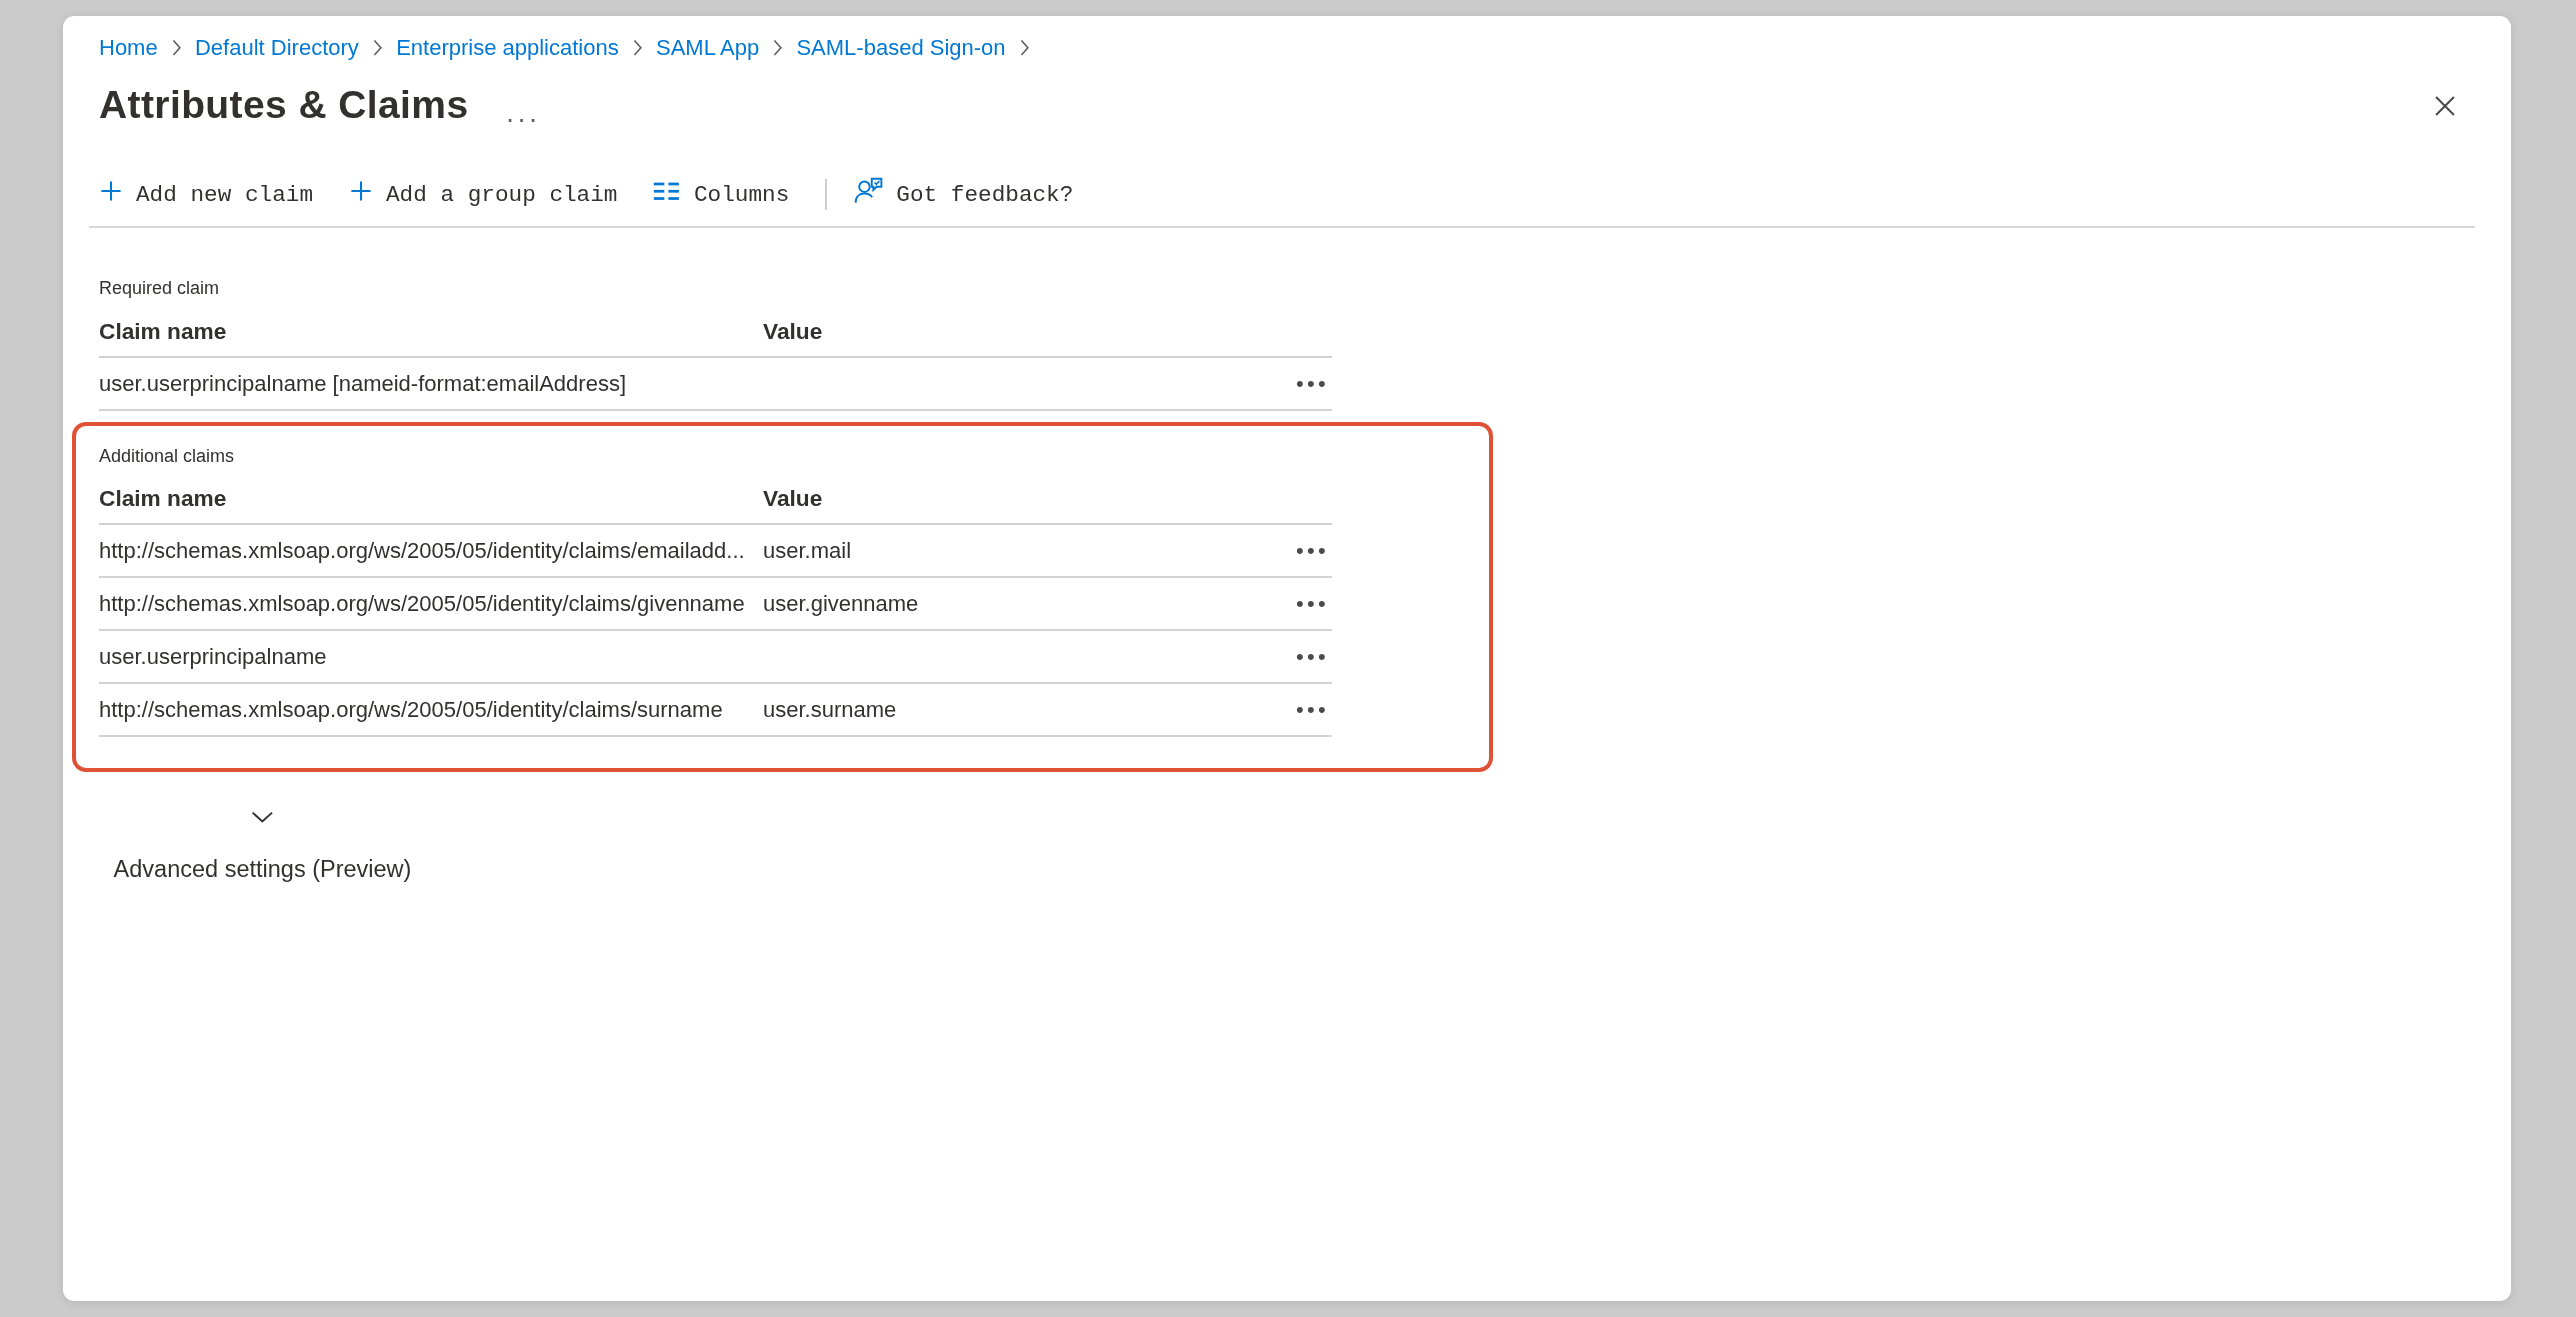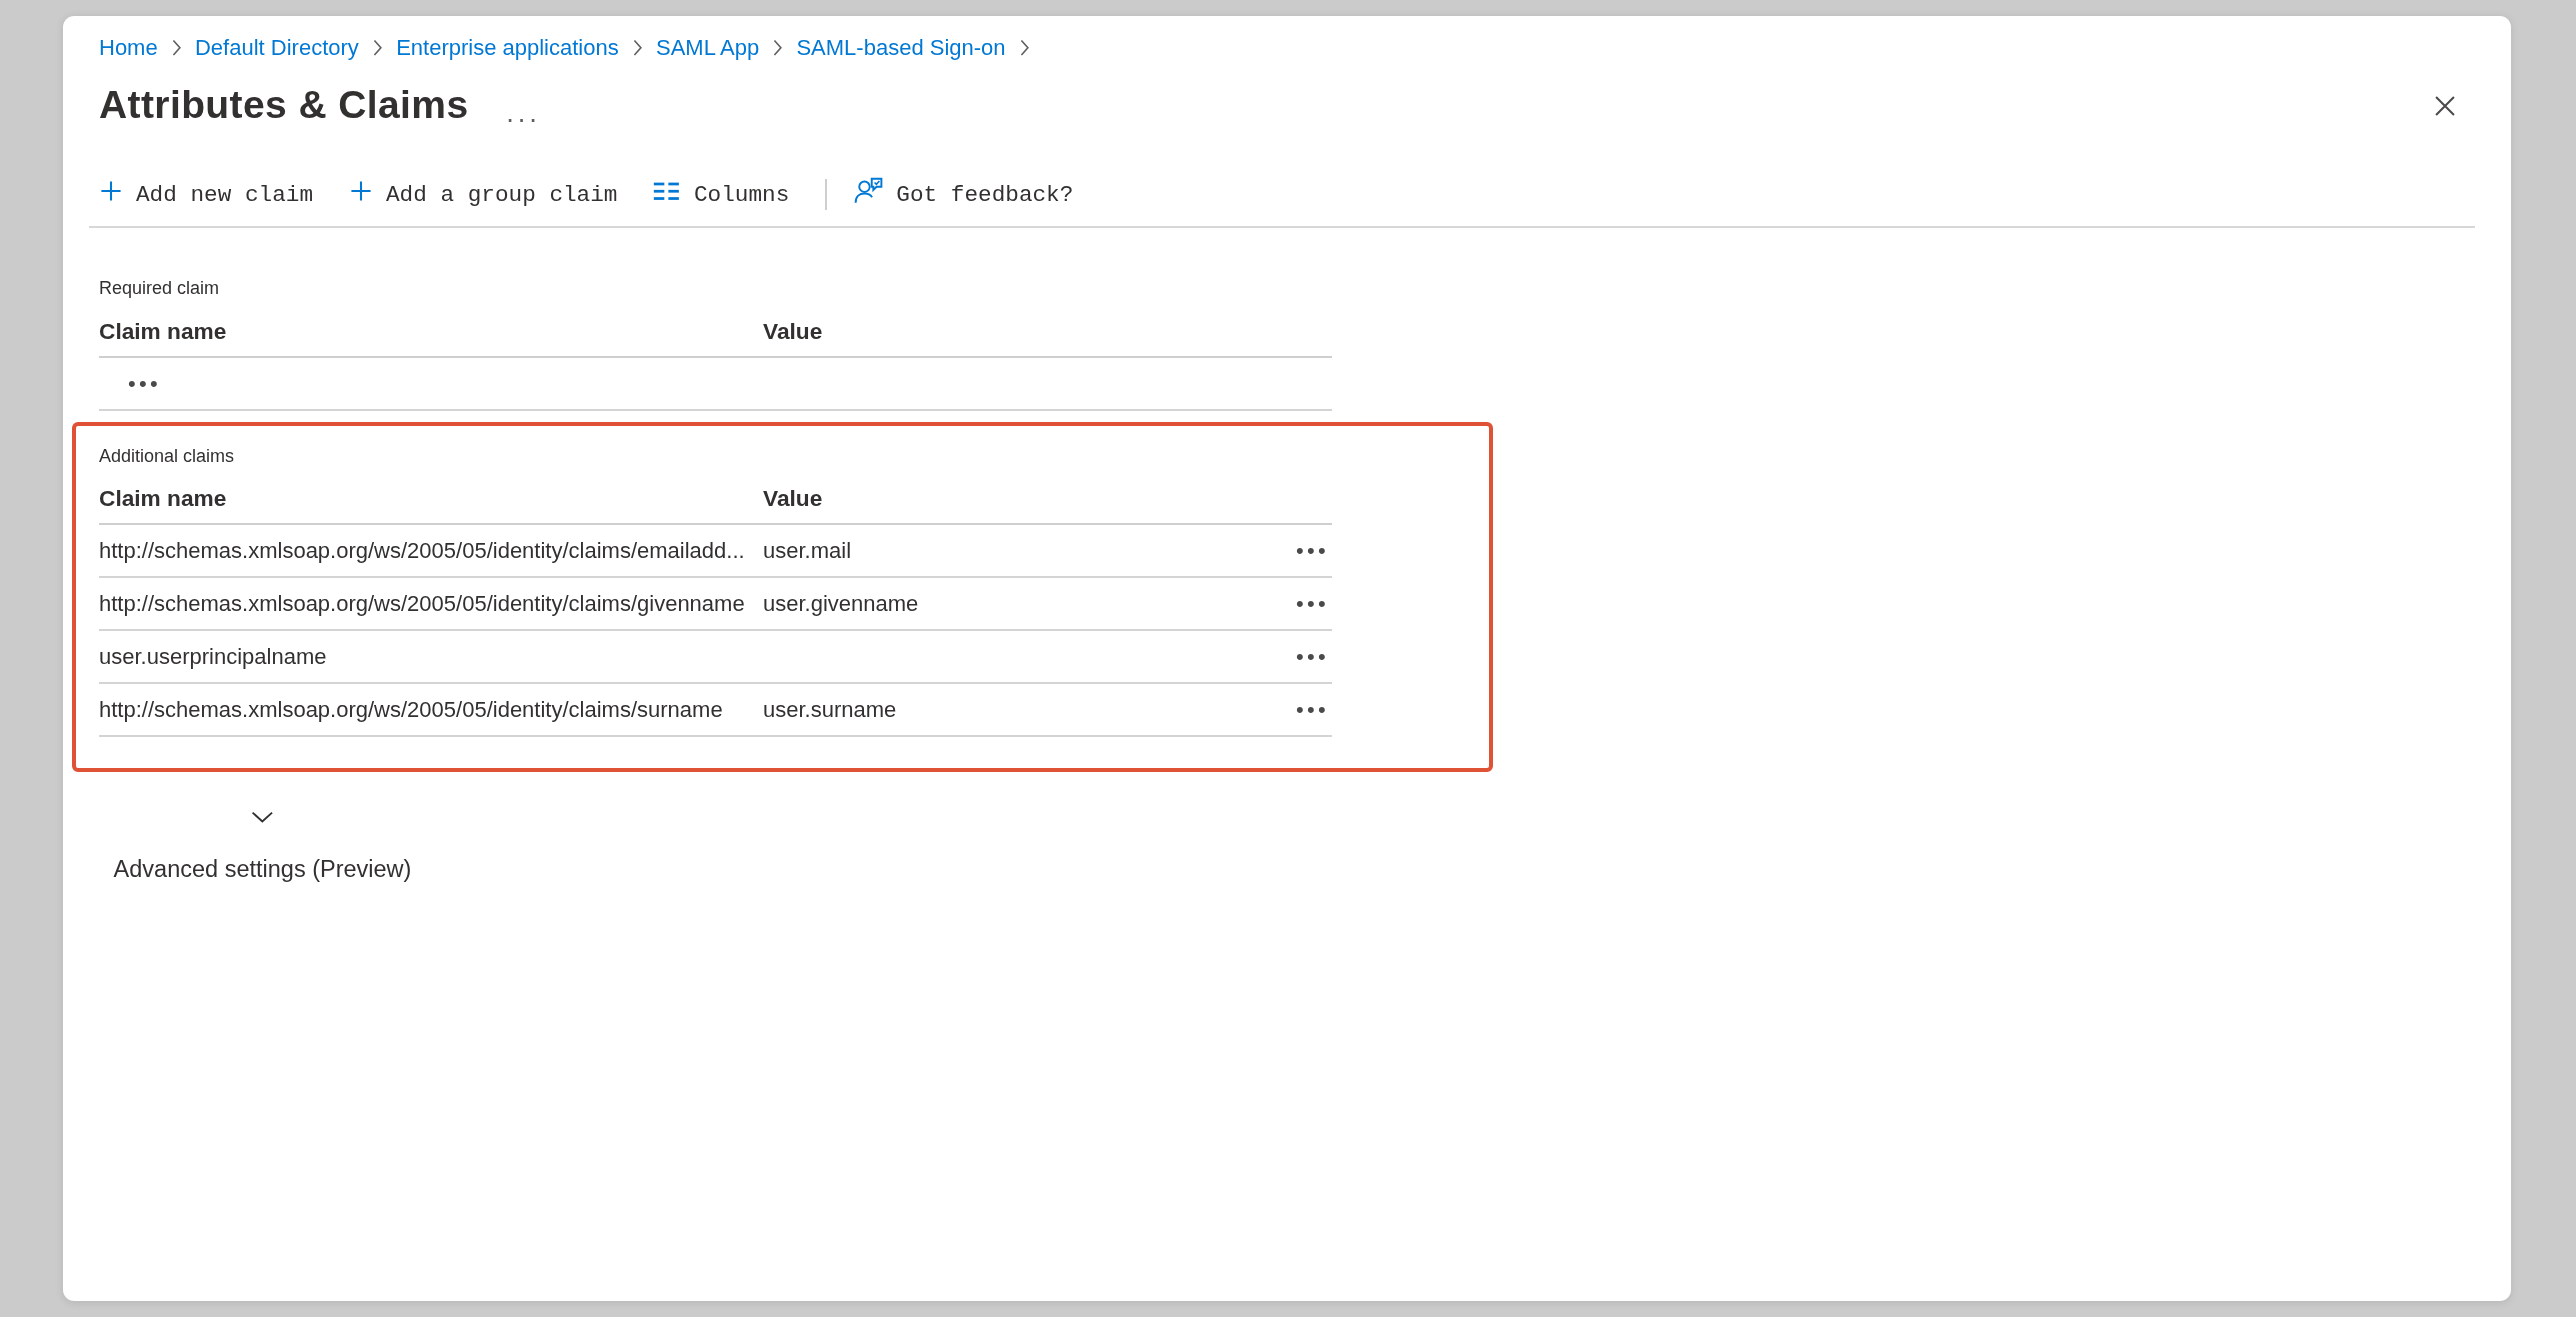--- a/index.html
+++ b/index.html
@@ -58,21 +58,21 @@
   .col-menu { width:65px; text-align:right; }
   .menu-btn {
     background:none; border:none; cursor:pointer;
     font-size:22px; letter-spacing:3.2px; color:#4a4a4a; padding:0 3.2px;
     line-height:16px;
   }
   
   .additional-box {
     margin-left:-27.5px; margin-top:11.3px;
     width:1421px;
-    border:4px solid #e05236; border-radius:6px;
+    border:4px solid #e05236; border-radius:14px;
     padding:19.4px 0 31px 23.5px;
   }
   .additional-box .claims-table { margin-top:18px; }
   
   .advanced-toggle {
     display:flex; align-items:center; gap:26px;
     margin-top:31px; margin-left:14.6px;
     background:none; border:none; cursor:pointer;
     font-family:inherit; font-size:23.5px; color:#323130;flex-direction:column;
   }
@@ -168,20 +168,21 @@
 
     <section class="required-section">
       <h2 class="section-heading">Required claim</h2>
       <div class="claims-table">
         <div class="thead">
           <span class="col-name">Claim name</span>
           <span class="col-value">Value</span>
           <span class="col-menu"></span>
         </div>
         <div class="trow">
+          <span class="col-value">user.userprincipalname [nameid-format:emailAddress]</span>
           <span class="col-menu"><button class="menu-btn">•••</button></span>
         </div>
       </div>
     </section>
 
     <div class="additional-box">
       <section>
         <h2 class="section-heading">Additional claims</h2>
         <div class="claims-table">
           <div class="thead">

